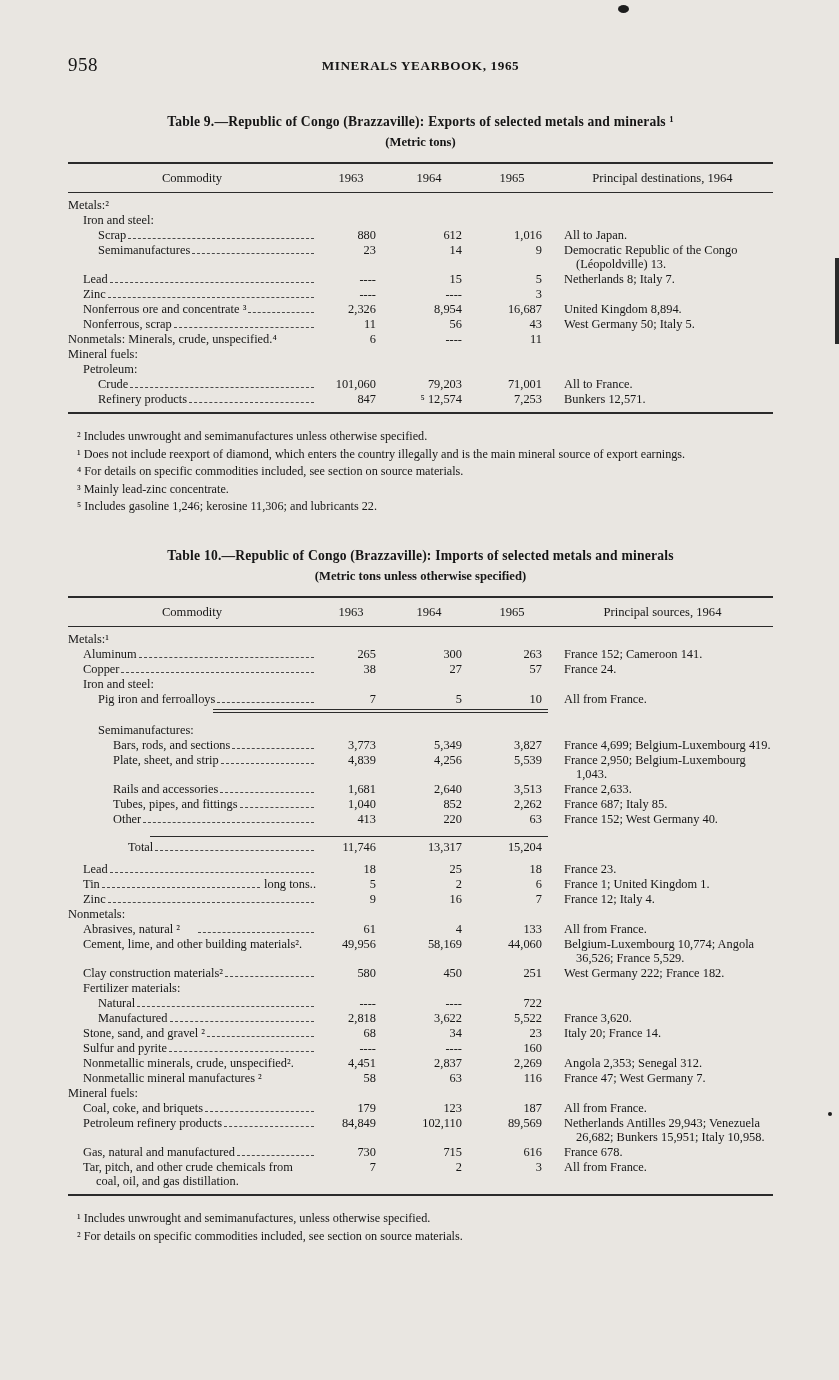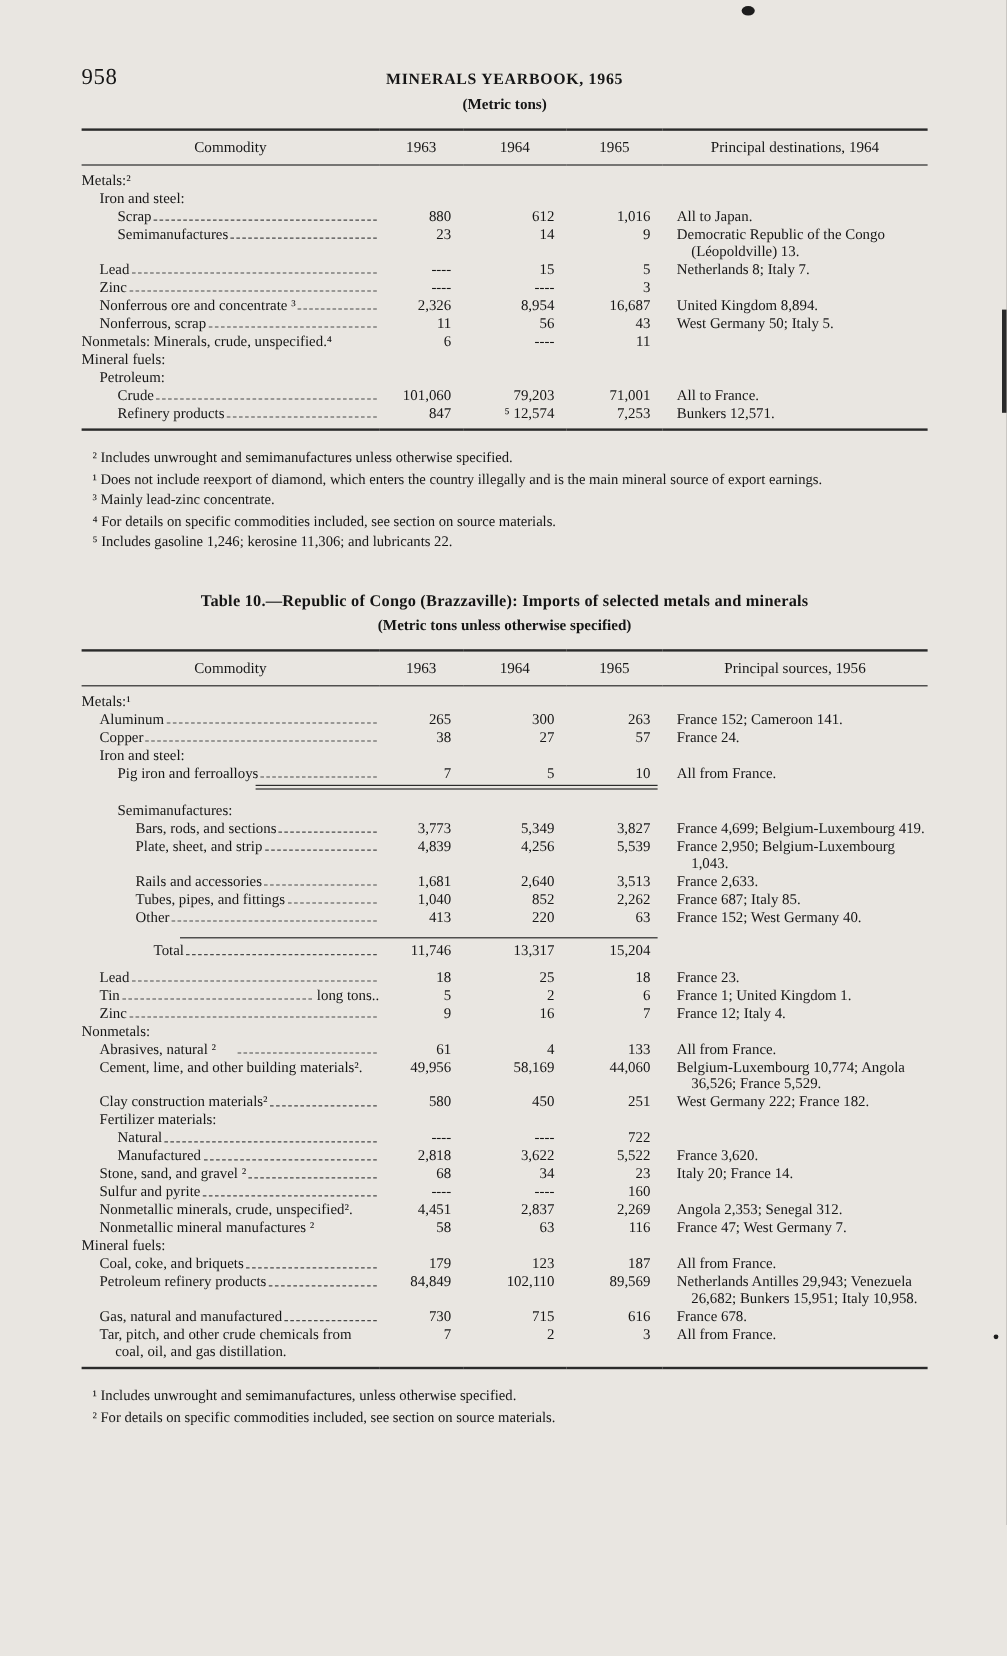--- a/index.html
+++ b/index.html
@@ -58,20 +58,21 @@
   <div class="speck" style="left:828px;top:1112px;width:4px;height:4px"></div>
 
   <div class="content">
 
     <div class="pagehead">
       <span class="pageno">958</span>
       <span class="runhead">MINERALS YEARBOOK, 1965</span>
     </div>
 
     <section>
+      <h2 class="tbl-title">Table 9.—Republic of Congo (Brazzaville): Exports of selected metals and minerals ¹</h2>
       <div class="tbl-sub">(Metric tons)</div>
       <table class="data">
         <colgroup>
           <col style="width:248px">
             <col style="width:70px">
             <col style="width:86px">
             <col style="width:80px">
             <col>
         </colgroup>
         <thead>
@@ -223,22 +224,22 @@
               <td class="n">847</td>
               <td class="n">⁵ 12,574</td>
               <td class="n">7,253</td>
               <td class="d">Bunkers 12,571.</td>
             </tr>
           </tbody>
       </table>
       <div class="footnotes">
           <p class="footnote"><span class="fn-marker">² </span>Includes unwrought and semimanufactures unless otherwise specified.</p>
           <p class="footnote"><span class="fn-marker">¹ </span>Does not include reexport of diamond, which enters the country illegally and is the main mineral source of export earnings.</p>
+          <p class="footnote"><span class="fn-marker">⁴ </span>For details on specific commodities included, see section on source materials.</p>
           <p class="footnote"><span class="fn-marker">³ </span>Mainly lead-zinc concentrate.</p>
-          <p class="footnote"><span class="fn-marker">⁴ </span>For details on specific commodities included, see section on source materials.</p>
           <p class="footnote"><span class="fn-marker">⁵ </span>Includes gasoline 1,246; kerosine 11,306; and lubricants 22.</p>
         </div>
     </section>
 
     <section>
       <h2 class="tbl-title">Table 10.—Republic of Congo (Brazzaville): Imports of selected metals and minerals</h2>
       <div class="tbl-sub">(Metric tons unless otherwise specified)</div>
       <table class="data">
         <colgroup>
           <col style="width:248px">
@@ -246,21 +247,21 @@
             <col style="width:86px">
             <col style="width:80px">
             <col>
         </colgroup>
         <thead>
           <tr>
             <th>Commodity</th>
             <th>1963</th>
             <th>1964</th>
             <th>1965</th>
-            <th>Principal sources, 1956</th>
+            <th>Principal sources, 1964</th>
           </tr>
         </thead>
         <tbody>
             <tr class="section-row">
               <td class="c">
                 <div class="ch" style="padding-left: 13px; text-indent: -13px;"><span class="lbl">Metals:¹</span></div>
               </td>
               <td class="n"></td>
               <td class="n"></td>
               <td class="n"></td>

